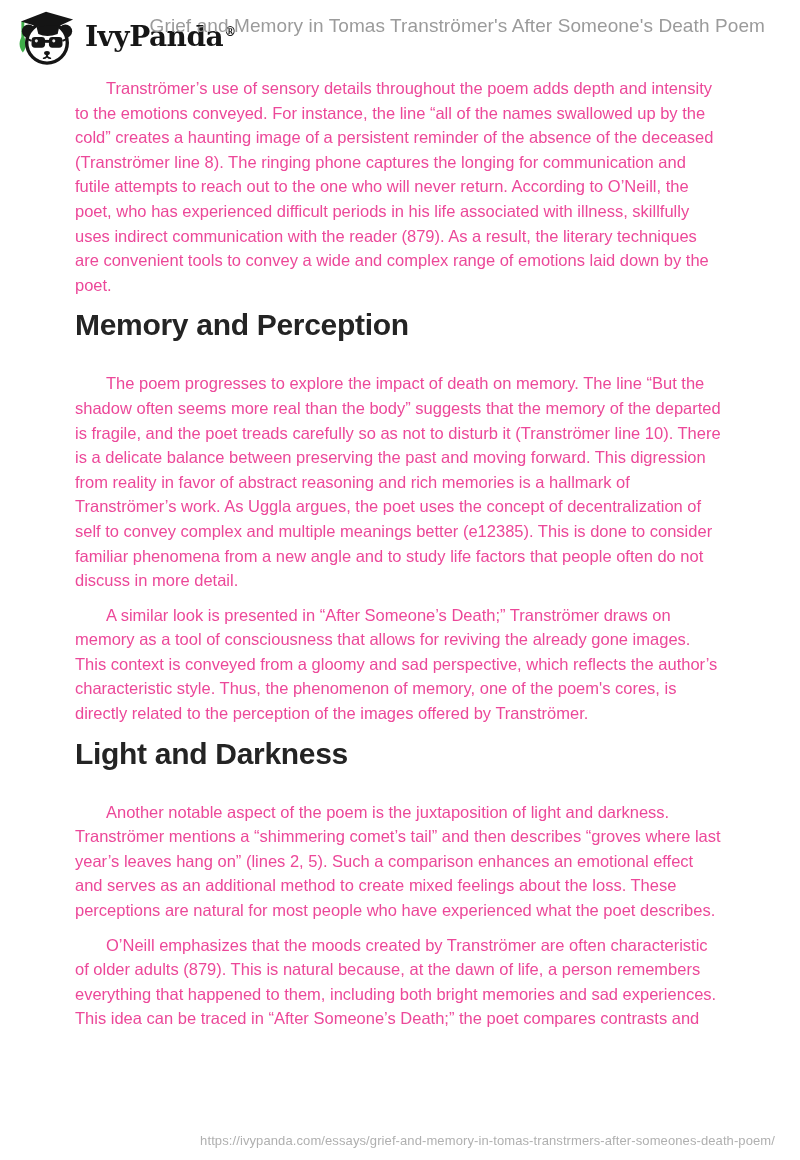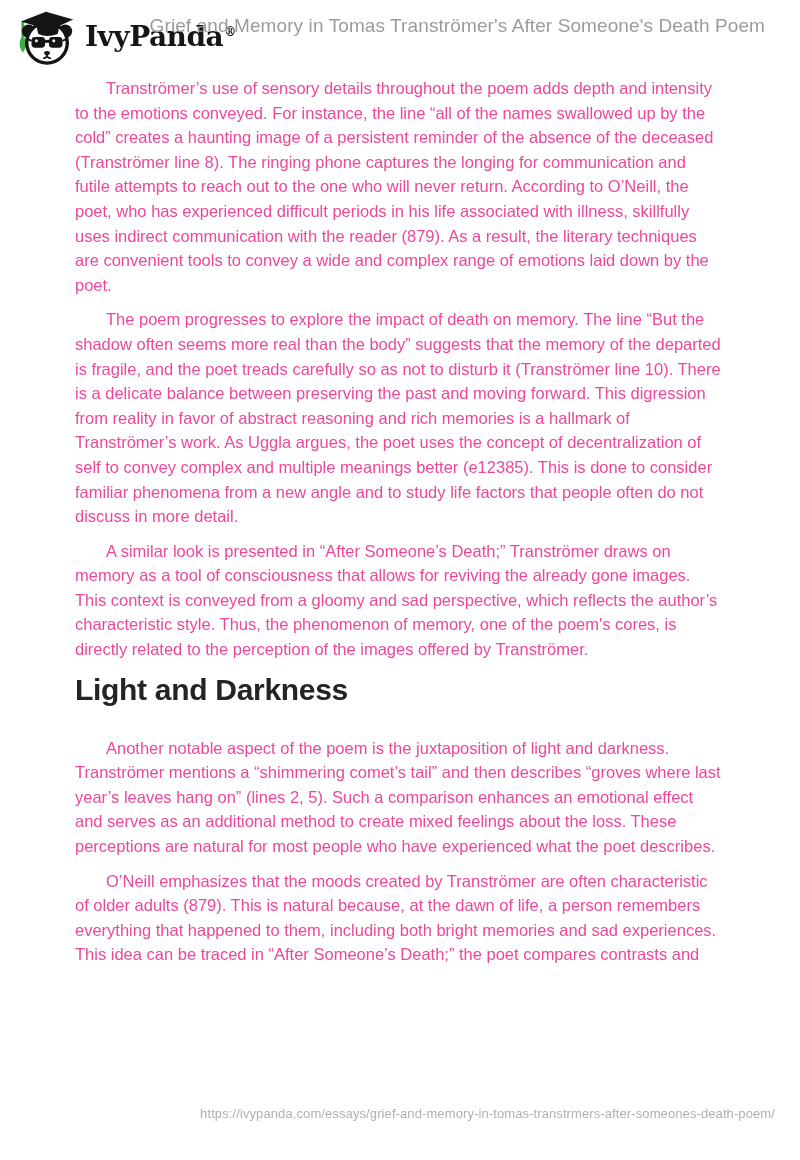--- a/index.html
+++ b/index.html
@@ -64,21 +64,21 @@
     line-height: 36px;
     font-weight: 700;
     color: #242424;
     letter-spacing: -0.3px;
     margin: 10px 0 28px 0;
   }
 
   
   .page-footer {
     position: absolute;
-    top: 1104px; right: 25px;
+    top: 1131px; right: 25px;
     text-align: right;
   }
   .source-url {
     font-size: 13px;
     color: #b0b0b0;
     text-decoration: none;
     letter-spacing: 0.1px;
     white-space: nowrap;
   }
 </style>
@@ -116,20 +116,21 @@
         </svg>
       </span>
       <span class="brand-name"><span>IvyPanda</span><sup class="reg">®</sup></span>
     </div>
     <div class="doc-title">Grief and Memory in Tomas Tranströmer's After Someone's Death Poem</div>
   </header>
 
   <main class="essay">
     <p class="body-para">Tranströmer’s use of sensory details throughout the poem adds depth and intensity to the emotions conveyed. For instance, the line “all of the names swallowed up by the cold” creates a haunting image of a persistent reminder of the absence of the deceased (Tranströmer line 8). The ringing phone captures the longing for communication and futile attempts to reach out to the one who will never return. According to O’Neill, the poet, who has experienced difficult periods in his life associated with illness, skillfully uses indirect communication with the reader (879). As a result, the literary techniques are convenient tools to convey a wide and complex range of emotions laid down by the poet.</p>
 
+    <h2 class="section-heading">Memory and Perception</h2>
     <p class="body-para">The poem progresses to explore the impact of death on memory. The line “But the shadow often seems more real than the body” suggests that the memory of the departed is fragile, and the poet treads carefully so as not to disturb it (Tranströmer line 10). There is a delicate balance between preserving the past and moving forward. This digression from reality in favor of abstract reasoning and rich memories is a hallmark of Tranströmer’s work. As Uggla argues, the poet uses the concept of decentralization of self to convey complex and multiple meanings better (e12385). This is done to consider familiar phenomena from a new angle and to study life factors that people often do not discuss in more detail.</p>
     <p class="body-para">A similar look is presented in “After Someone’s Death;” Tranströmer draws on memory as a tool of consciousness that allows for reviving the already gone images. This context is conveyed from a gloomy and sad perspective, which reflects the author’s characteristic style. Thus, the phenomenon of memory, one of the poem's cores, is directly related to the perception of the images offered by Tranströmer.</p>
 
     <h2 class="section-heading">Light and Darkness</h2>
     <p class="body-para">Another notable aspect of the poem is the juxtaposition of light and darkness. Tranströmer mentions a “shimmering comet’s tail” and then describes “groves where last year’s leaves hang on” (lines 2, 5). Such a comparison enhances an emotional effect and serves as an additional method to create mixed feelings about the loss. These perceptions are natural for most people who have experienced what the poet describes.</p>
     <p class="body-para">O’Neill emphasizes that the moods created by Tranströmer are often characteristic of older adults (879). This is natural because, at the dawn of life, a person remembers everything that happened to them, including both bright memories and sad experiences. This idea can be traced in “After Someone’s Death;” the poet compares contrasts and</p>
   </main>
 
   <footer class="page-footer">
     <a class="source-url" href="#">https://ivypanda.com/essays/grief-and-memory-in-tomas-transtrmers-after-someones-death-poem/</a>

